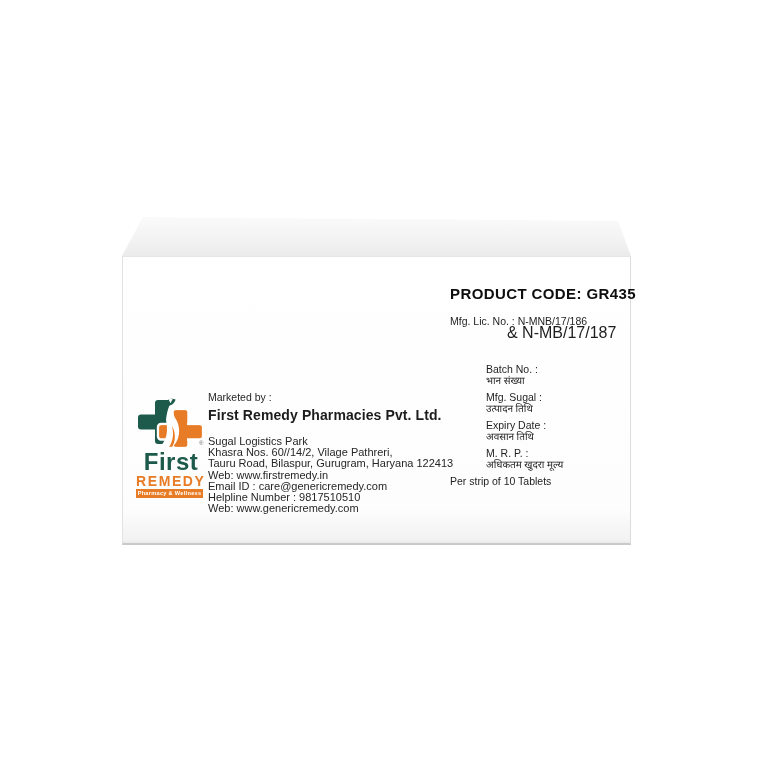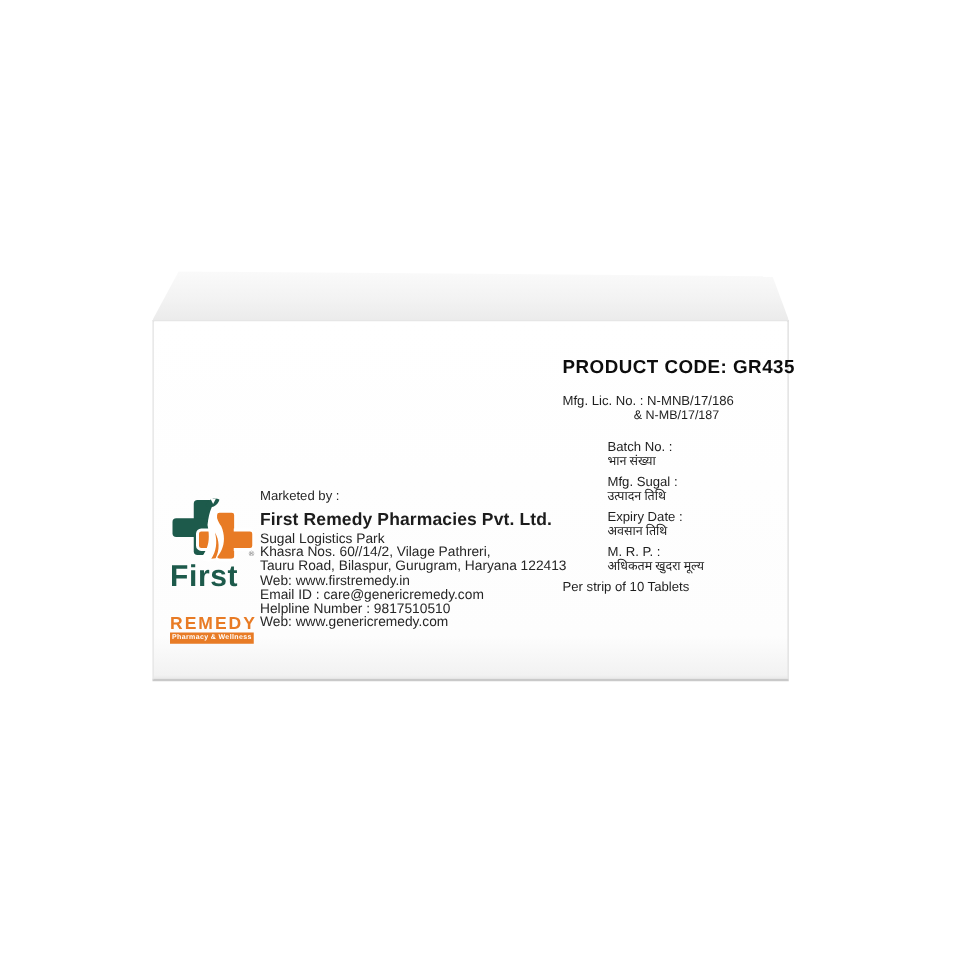--- a/index.html
+++ b/index.html
@@ -26,43 +26,43 @@
     border-top:1px solid #e6e6e6;
     border-bottom:2px solid #c9c9c9;
     box-sizing:border-box;
   }
 
   
   .logo{position:absolute;left:13px;top:141px;width:70px;}
   .logo svg{display:block;}
   .brand-first{
     color:#1d5a4b;font-weight:bold;font-size:24px;line-height:22px;
-    letter-spacing:0.5px;margin-top:1px;
+    letter-spacing:0.5px;margin-top:1px;text-align:center;
   }
   .brand-remedy{
     color:#e87b25;font-size:14px;line-height:14px;letter-spacing:1.6px;
-    font-weight:bold;margin-top:18px;
+    font-weight:bold;margin-top:1px;
   }
   .brand-banner{
     margin-top:1px;width:67px;height:9px;background:#e87b25;
     color:#ffffff;font-size:5.6px;font-weight:bold;letter-spacing:0.3px;
     text-align:center;line-height:9px;white-space:nowrap;
   }
 
   
   .marketer{position:absolute;left:85px;top:134px;width:255px;color:#262626;}
   .mk-label{font-size:10.5px;margin-bottom:4px;}
-  .company{font-size:14px;font-weight:bold;color:#1c1c1c;margin-bottom:3px;letter-spacing:0.1px;}
+  .company{font-size:14px;font-weight:bold;color:#1c1c1c;margin-bottom:13px;letter-spacing:0.1px;}
   .addr{font-size:11px;line-height:11.2px;}
 
   
   .regcol{position:absolute;left:327px;top:28px;width:180px;color:#1e1e1e;}
   .pcode{font-size:15px;font-weight:bold;color:#0d0d0d;letter-spacing:0.4px;margin-bottom:13px;white-space:nowrap;}
   .lic1{font-size:10.5px;line-height:12px;}
-  .lic2{font-size:10px;line-height:12px;margin-left:57px;margin-bottom:13px;}
+  .lic2{font-size:16px;line-height:12px;margin-left:57px;margin-bottom:24px;}
   .fgroup{margin-bottom:4px;margin-left:36px;}
   .f-en{font-size:10.5px;line-height:12px;}
   .f-hi{font-size:10px;line-height:12px;font-family:Liberation Serif, serif;}
   .perstrip{font-size:10.5px;line-height:12px;margin-top:2px;}
 </style>
 </head>
 <body>
 
 <div class="stage">
 

